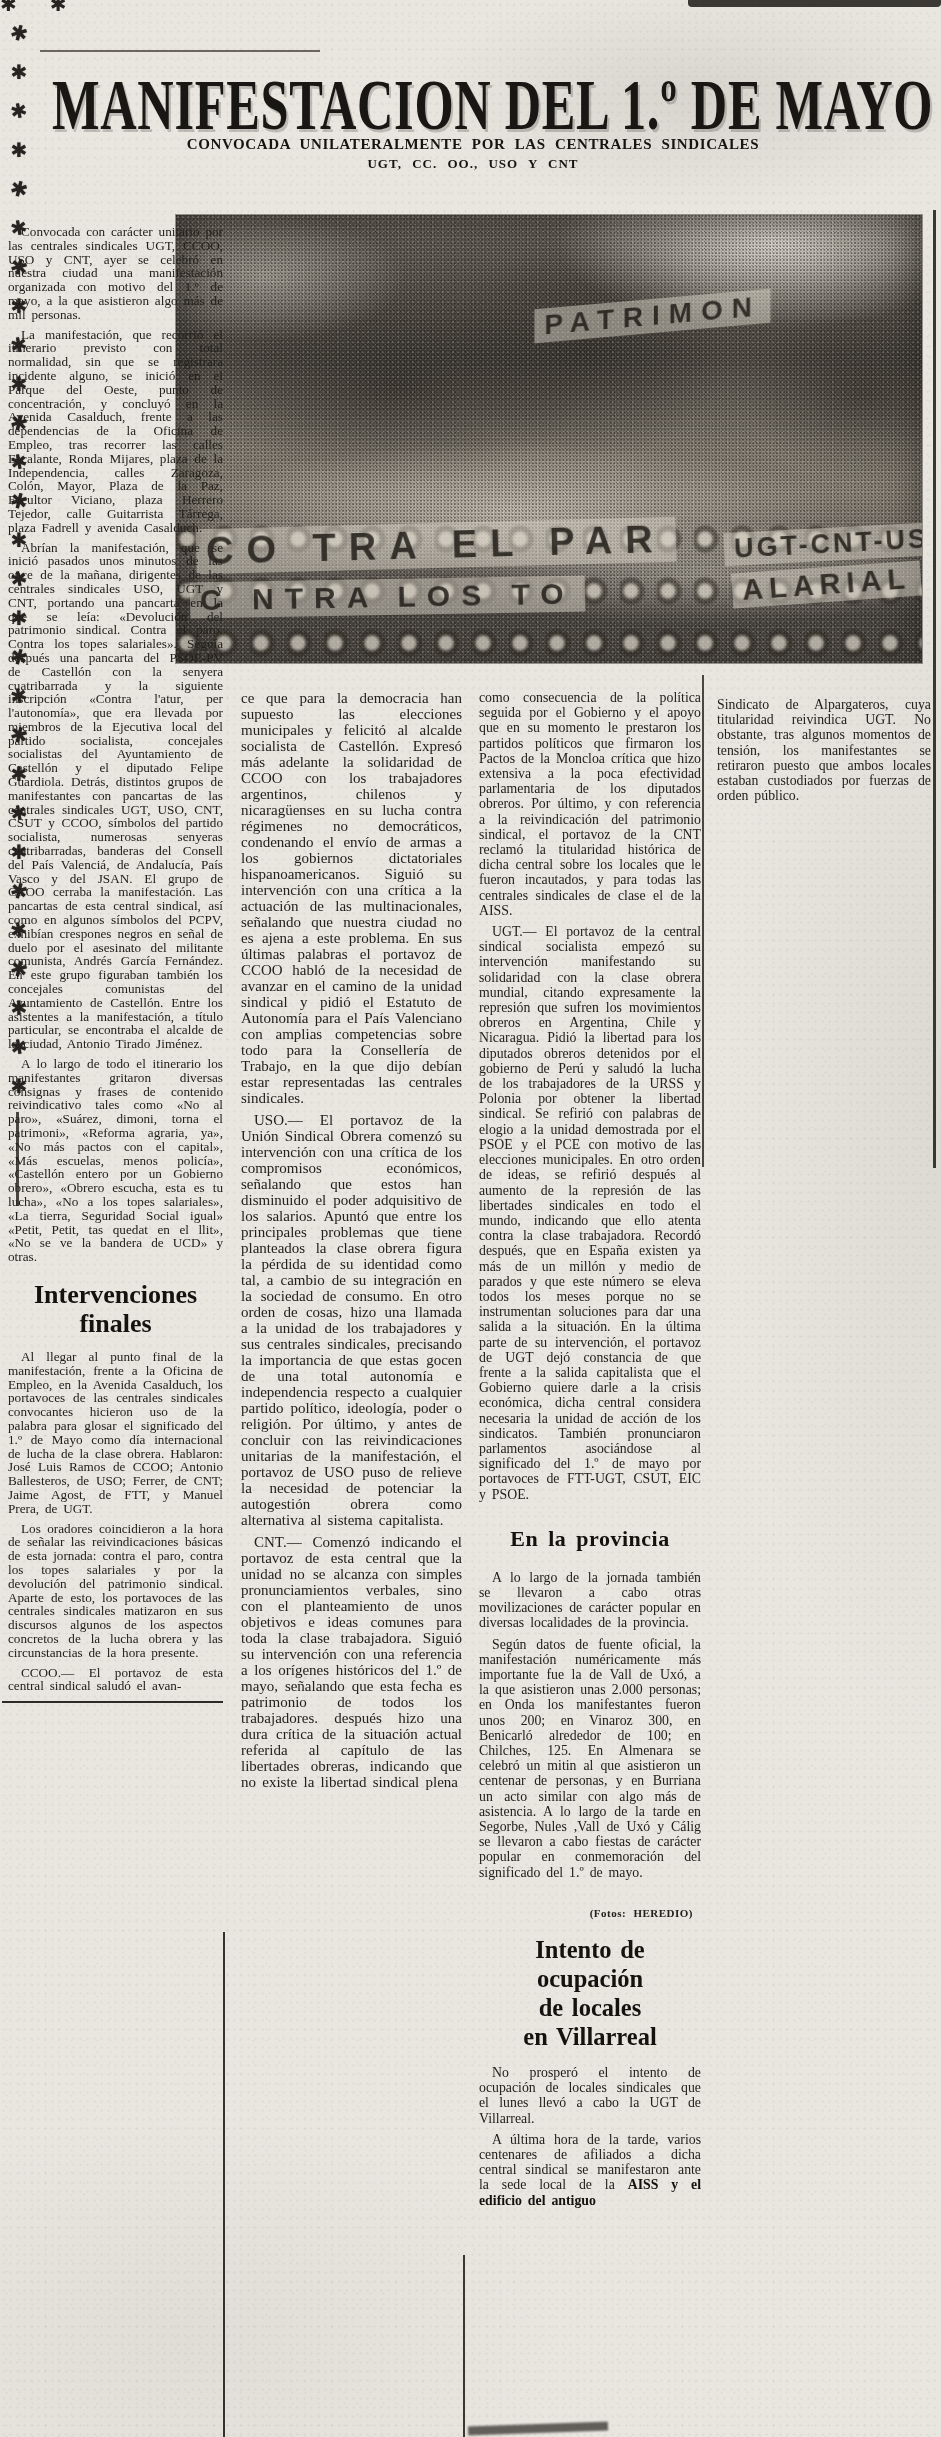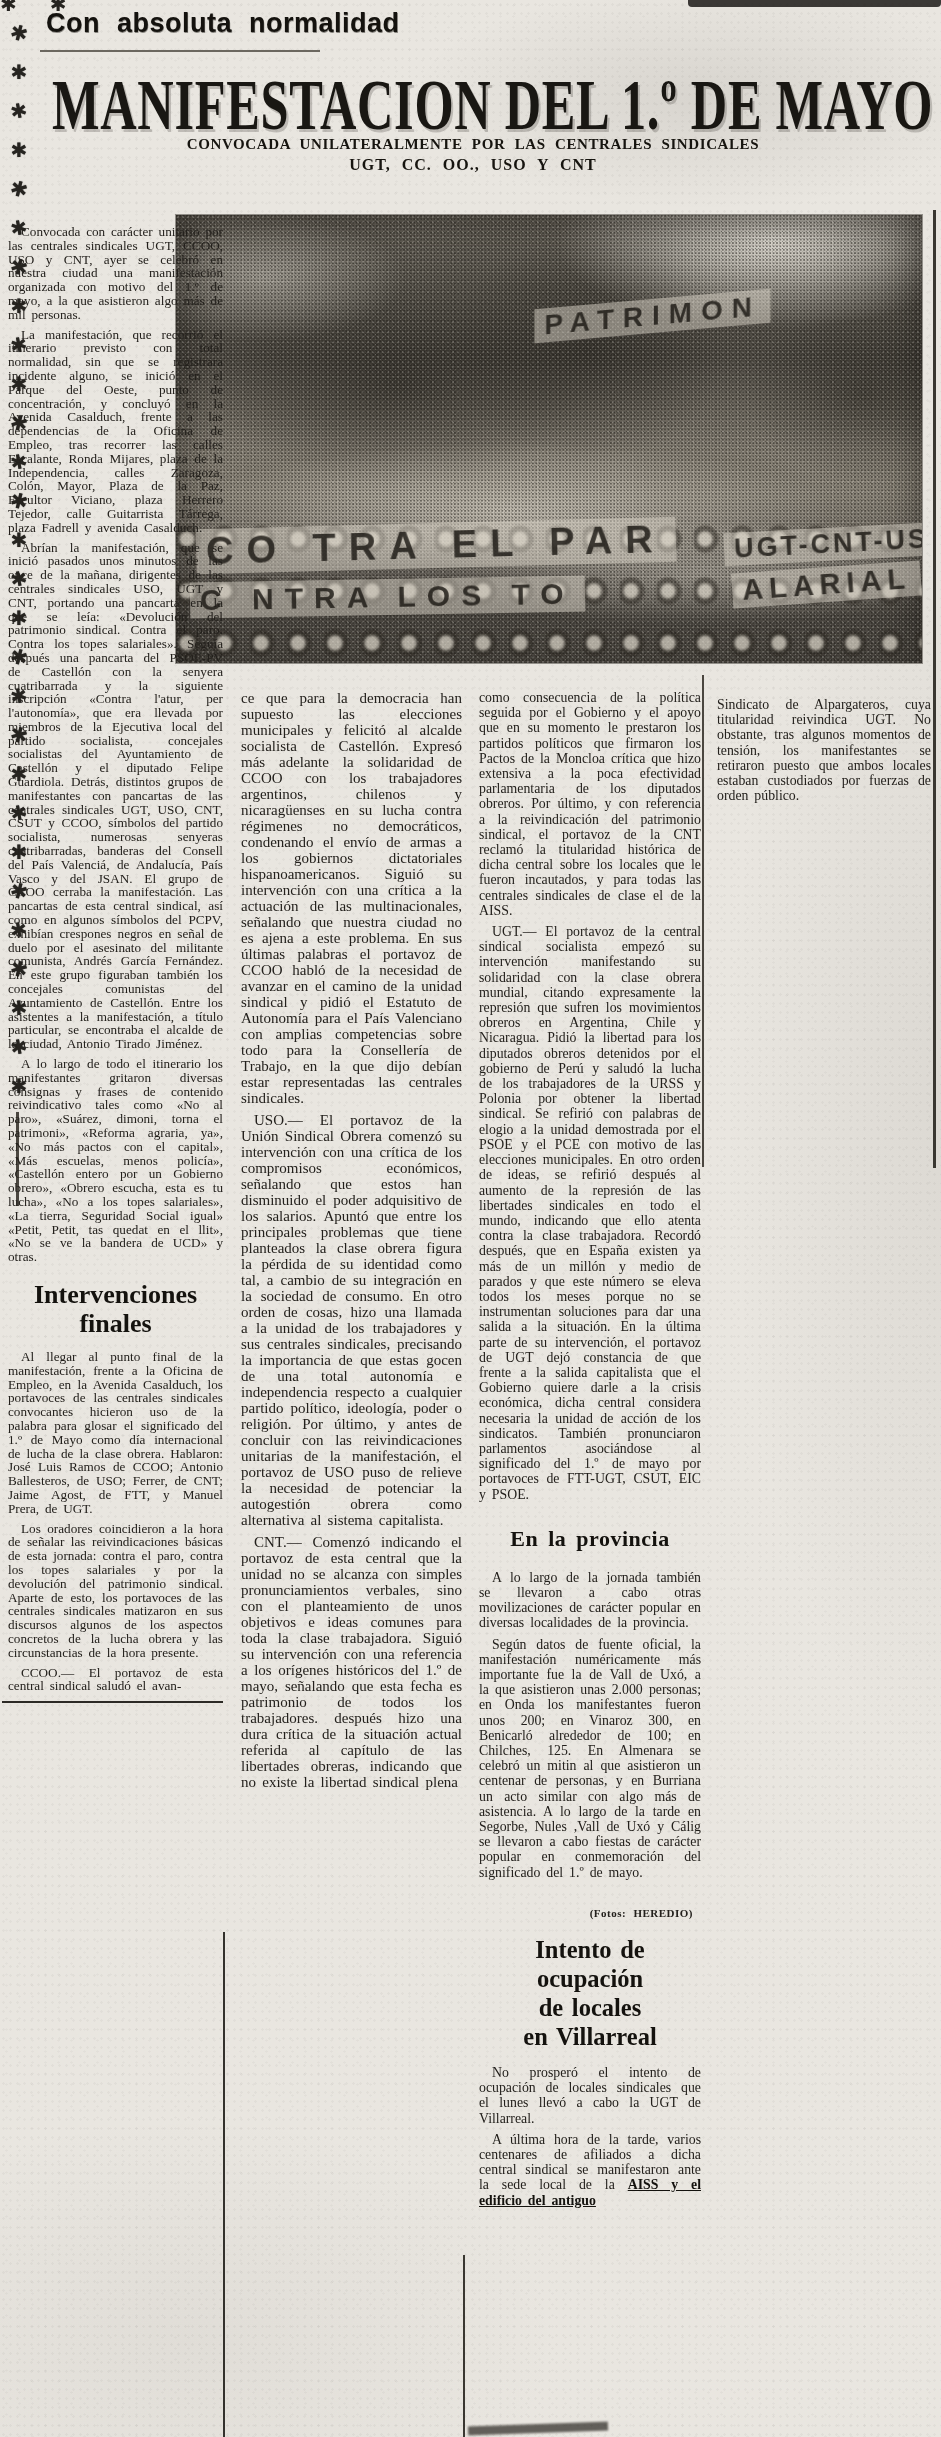--- a/index.html
+++ b/index.html
@@ -36,21 +36,21 @@
   
   .kicker{position:absolute;left:46px;top:8px;font-family:"Liberation Sans","DejaVu Sans",sans-serif;
     font-weight:bold;font-size:27px;letter-spacing:.5px;word-spacing:9px;color:#14120e;
     text-shadow:.6px .6px 0 rgba(20,18,14,.45);}
   .headline{position:absolute;left:52px;top:64px;white-space:nowrap;font-weight:bold;font-size:72px;
     letter-spacing:1px;color:#191713;transform:scaleX(.70);transform-origin:left top;
     text-shadow:3px 3px 0 rgba(40,38,34,.22);}
   .subhead{position:absolute;left:120px;top:136px;width:706px;text-align:center;font-weight:bold;
     color:#16140f;}
   .subhead .line1{font-size:15px;letter-spacing:.6px;word-spacing:5px;}
-  .subhead .line2{font-size:16px;letter-spacing:1px;word-spacing:6px;margin-top:3px;}
+  .subhead .line2{font-size:13px;letter-spacing:1px;word-spacing:6px;margin-top:3px;}
   
   .photo{position:absolute;left:176px;top:215px;width:746px;height:448px;overflow:hidden;
     background-color:#7e7970;
     background-image:
       radial-gradient(ellipse 300px 120px at 80% 6%, rgba(232,228,219,.95), transparent 72%),
       radial-gradient(ellipse 200px 90px at 12% 14%, rgba(215,210,200,.55), transparent 70%),
       radial-gradient(ellipse 430px 90px at 45% 66%, rgba(222,216,204,.65), transparent 75%),
       radial-gradient(ellipse 330px 70px at 70% 80%, rgba(210,204,192,.5), transparent 75%),
       radial-gradient(ellipse 260px 140px at 30% 38%, rgba(30,27,22,.5), transparent 72%),
       radial-gradient(ellipse 200px 160px at 55% 30%, rgba(30,27,22,.45), transparent 70%),
@@ -82,21 +82,21 @@
   .col2{left:241px;top:690px;width:221px;font-size:15px;line-height:16px;word-spacing:2.5px;}
   .col3{left:479px;top:690px;width:222px;height:1747px;overflow:hidden;font-size:13.8px;line-height:15.2px;word-spacing:2.5px;}
   .col4{left:717px;top:697px;width:214px;font-size:13.8px;line-height:15.2px;word-spacing:2.5px;}
   .inner-heading{font-weight:bold;text-align:center;text-indent:0;color:#14120e;white-space:pre-line;}
   .h-intervenciones{font-size:26px;line-height:29px;margin:16px 0 12px 0;}
   .h-provincia{font-size:22px;line-height:30px;margin:22px 0 16px 0;letter-spacing:.5px;word-spacing:4px;}
   .h-villarreal{font-size:24.5px;line-height:29px;margin:14px 0 14px 0;}
   .photo-credit{font-weight:bold;font-size:11px;text-align:right;padding-right:8px;margin:26px 0 4px 0;
     letter-spacing:.5px;word-spacing:4px;text-indent:0;}
   .col1-end-rule{height:2px;background:#2c2a25;margin:8px 0 0 -6px;width:221px;}
-  b{color:#14120e;text-decoration:underline;}
+  b{color:#14120e;}
 </style>
 </head>
 <body>
 
 <div class="page">
 
   <div class="star-row">✱ ✱</div>
   <div class="star-border">
       <span class="star">✱</span>
       <span class="star">✱</span>
@@ -124,21 +124,20 @@
       <span class="star">✱</span>
       <span class="star">✱</span>
       <span class="star">✱</span>
       <span class="star">✱</span>
       <span class="star">✱</span>
     </div>
   <div class="star-tail-line"></div>
   <div class="scan-smear-top"></div>
   <div class="scan-smear-bottom"></div>
 
-  <div class="kicker">Con absoluta normalidad</div>
   <div class="rule kicker-underline"></div>
   <h1 class="headline" style="margin:0;">MANIFESTACION DEL 1.º DE MAYO</h1>
   <div class="subhead">
     <div class="line1">CONVOCADA UNILATERALMENTE POR LAS CENTRALES SINDICALES</div>
     <div class="line2">UGT, CC. OO., USO Y CNT</div>
   </div>
 
   <div class="photo">
     <div class="photo-grain"></div>
     <div class="photo-heads"></div>

